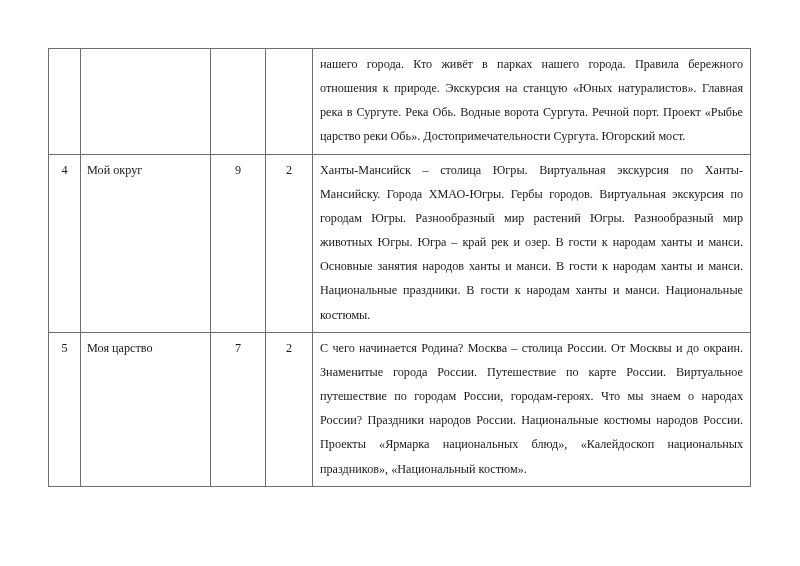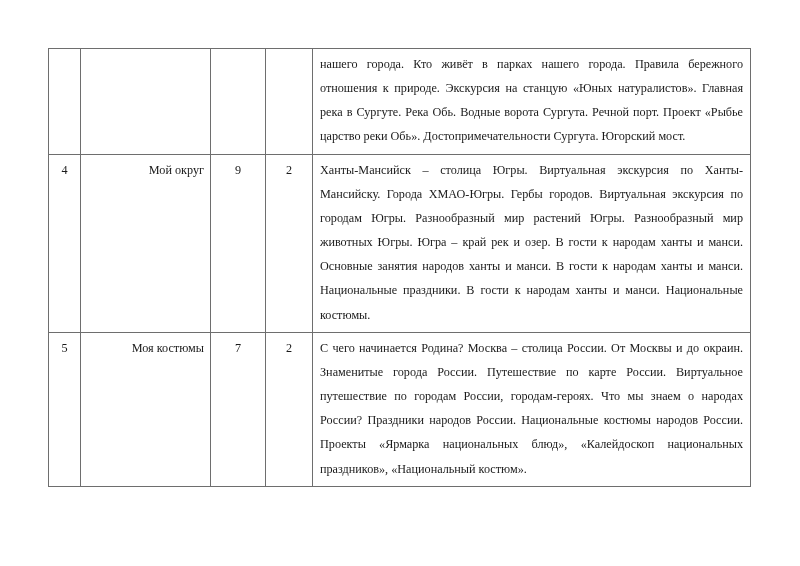--- a/index.html
+++ b/index.html
@@ -41,21 +41,21 @@
 
   .cell-pad {
     padding: 3px 6px 4px 6px;
     font-size: 12.2px;
     line-height: 1.98;
   }
   .cell-center {
     text-align: center;
   }
   .cell-left {
-    text-align: right;
+    text-align: left;
   }
   .cell-body {
     text-align: justify;
     text-justify: inter-word;
     padding: 3px 7px 5px 7px;
     font-size: 12.2px;
     line-height: 1.98;
     hyphens: none;
   }
 </style>
@@ -108,21 +108,21 @@
         <td class="col-body">
           <div class="cell-body">Ханты-Мансийск – столица Югры. Виртуальная экскурсия по Ханты-Мансийску. Города ХМАО-Югры. Гербы городов. Виртуальная экскурсия по городам Югры. Разнообразный мир растений Югры. Разнообразный мир животных Югры. Югра – край рек и озер. В гости к народам ханты и манси. Основные занятия народов ханты и манси. В гости к народам ханты и манси. Национальные праздники. В гости к народам ханты и манси. Национальные костюмы.</div>
         </td>
       </tr>
 
       <tr>
         <td class="col-num">
           <div class="cell-pad cell-center">5</div>
         </td>
         <td class="col-name">
-          <div class="cell-pad cell-left">Моя костюмы</div>
+          <div class="cell-pad cell-left">Моя царство</div>
         </td>
         <td class="col-hours">
           <div class="cell-pad cell-center">7</div>
         </td>
         <td class="col-count">
           <div class="cell-pad cell-center">2</div>
         </td>
         <td class="col-body">
           <div class="cell-body">С чего начинается Родина? Москва – столица России. От Москвы и до окраин. Знаменитые города России. Путешествие по карте России. Виртуальное путешествие по городам России, городам-героях. Что мы знаем о народах России? Праздники народов России. Национальные костюмы народов России. Проекты «Ярмарка национальных блюд», «Калейдоскоп национальных праздников», «Национальный костюм».</div>
         </td>

